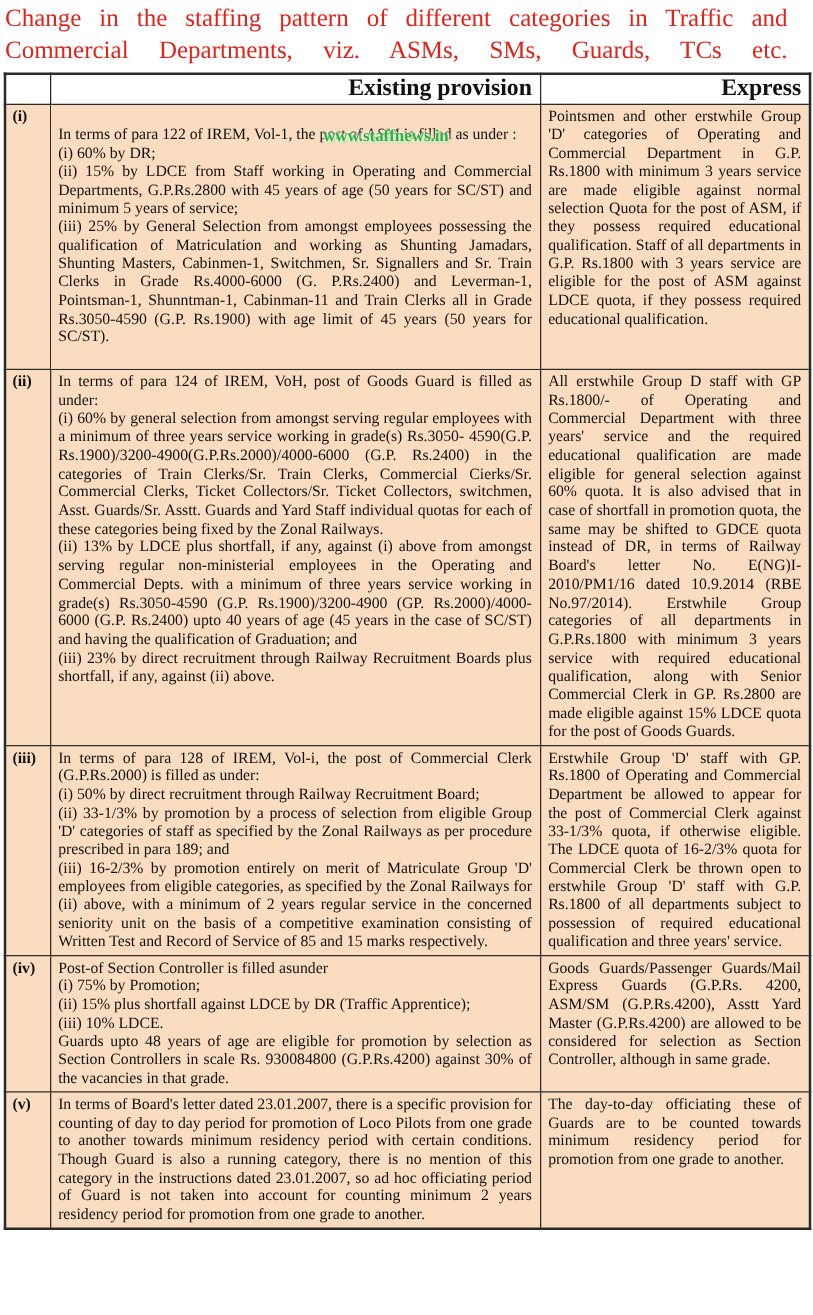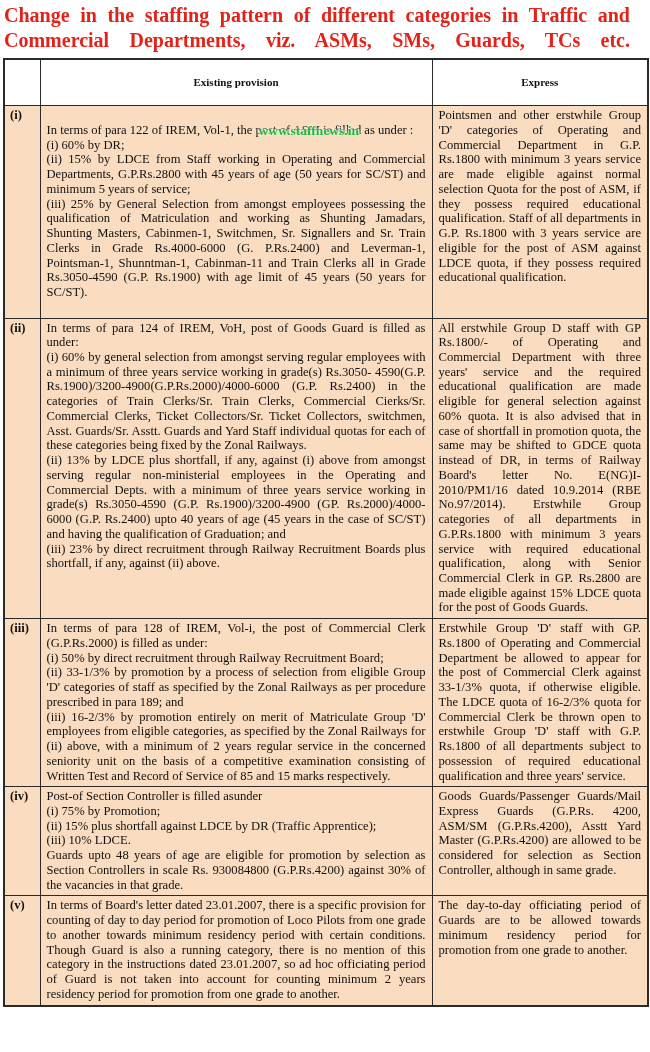--- a/index.html
+++ b/index.html
@@ -11,21 +11,21 @@
   html,body{margin:0;padding:0;background:#ffffff;}
   body{
     width:650px;
     min-height:1052px;
     font-family:"Liberation Serif", serif;
     color:#111;
     box-sizing:border-box;
   }
   .title{
     color:var(--red);
-    font-weight:bold;
+    font-weight:normal;
     font-size:20px;
     line-height:1.26;
     text-align:justify;
     text-align-last:justify;
     padding:3px 20px 5px 4px;
   }
   table.doc{
     border-collapse:collapse;
     width:644px;
     margin:0 3px 4px 3px;
@@ -34,24 +34,24 @@
   }
   .doc th, .doc td{
     border:1px solid var(--border);
     vertical-align:top;
     padding:2px 6px 3px 6px;
     font-size:12.6px;
     line-height:1.17;
   }
   .doc th{
     background:#ffffff;
-    text-align:center;
-    font-size:11px;
+    text-align:right;
+    font-size:19px;
     font-weight:bold;
-    padding:16px 6px;
+    padding:0 6px;
   }
   .doc td.num{
     background:var(--peach);
     font-weight:bold;
     text-align:left;
     padding-left:5px;
   }
   .doc td.body-cell{
     background:var(--peach);
     text-align:justify;
@@ -121,16 +121,16 @@
       <td class="body-cell">Post-of Section Controller is filled asunder
 (i) 75% by Promotion;
 (ii) 15% plus shortfall against LDCE by DR (Traffic Apprentice);
 (iii) 10% LDCE.
 Guards upto 48 years of age are eligible for promotion by selection as Section Controllers in scale Rs. 930084800 (G.P.Rs.4200) against 30% of the vacancies in that grade.</td>
       <td class="body-cell">Goods Guards/Passenger Guards/Mail Express Guards (G.P.Rs. 4200, ASM/SM (G.P.Rs.4200), Asstt Yard Master (G.P.Rs.4200) are allowed to be considered for selection as Section Controller, although in same grade.</td>
     </tr>
     <tr>
       <td class="num">(v)</td>
       <td class="body-cell">In terms of Board's letter dated 23.01.2007, there is a specific provision for counting of day to day period for promotion of Loco Pilots from one grade to another towards minimum residency period with certain conditions. Though Guard is also a running category, there is no mention of this category in the instructions dated 23.01.2007, so ad hoc officiating period of Guard is not taken into account for counting minimum 2 years residency period for promotion from one grade to another.</td>
-      <td class="body-cell">The day-to-day officiating period of Guards are to be allowed towards minimum residency period for promotion from one grade to another.</td>
+      <td class="body-cell">The day-to-day officiating these of Guards are to be counted towards minimum residency period for promotion from one grade to another.</td>
     </tr>
   </tbody>
 </table>
 
 </body></html>

